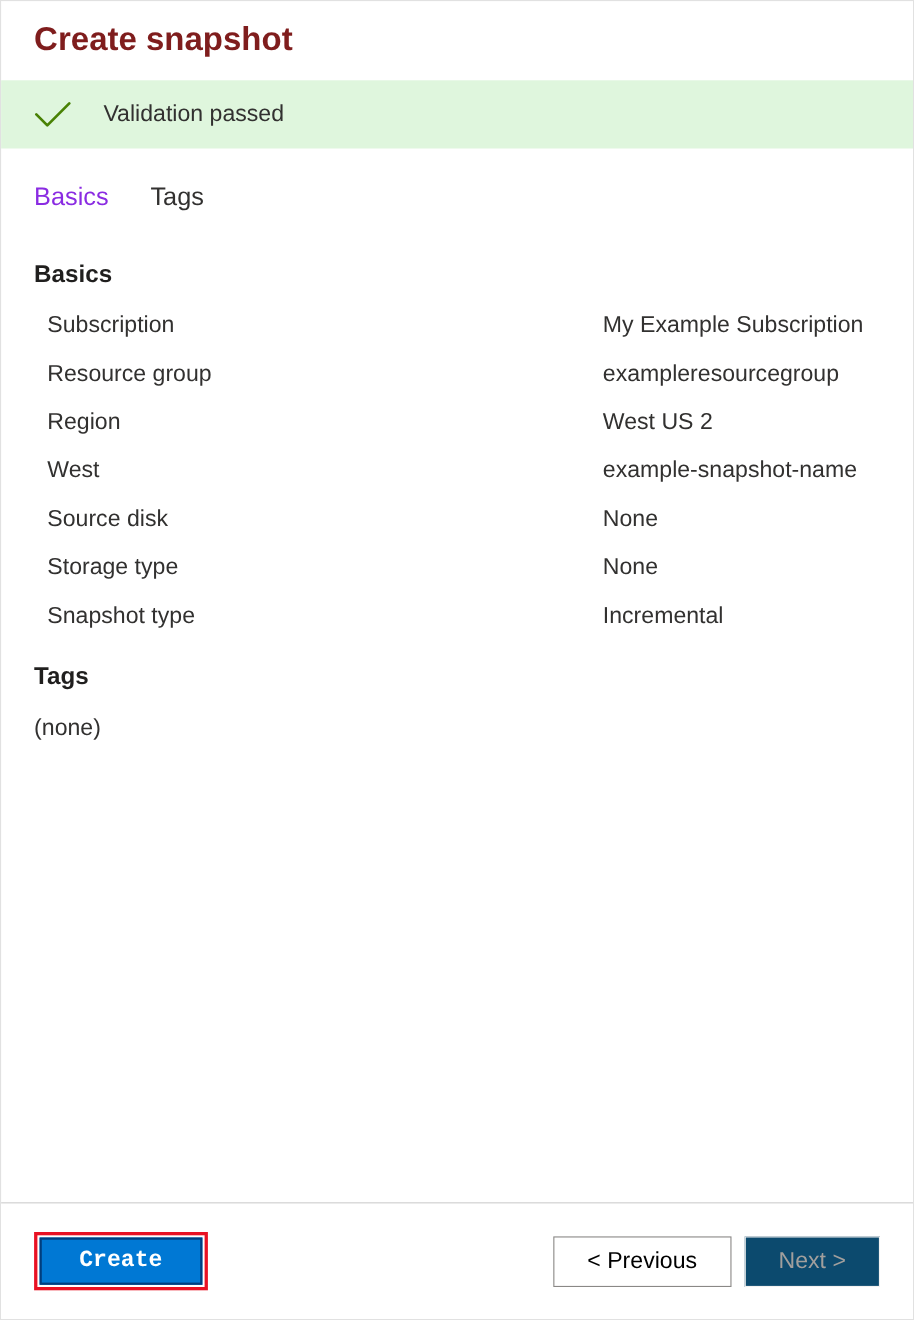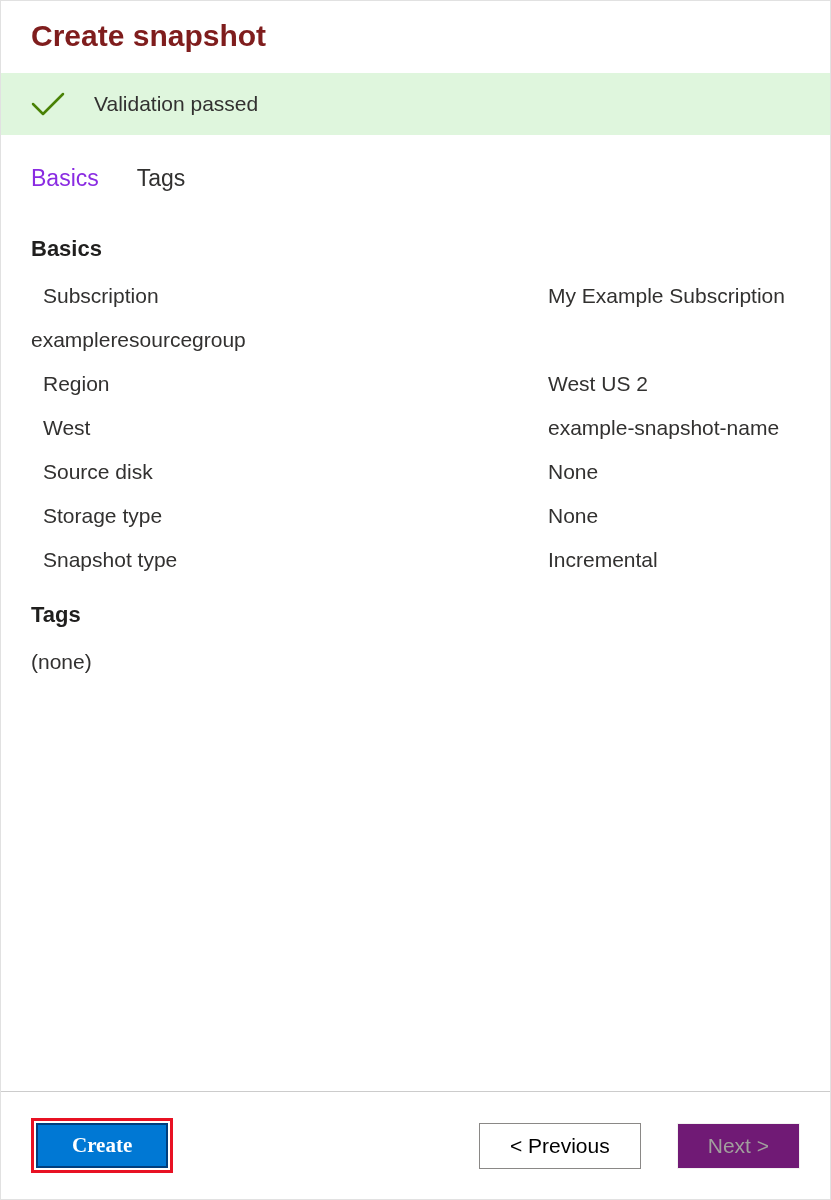--- a/index.html
+++ b/index.html
@@ -99,21 +99,21 @@
       display: flex;
       align-items: center;
       justify-content: space-between;
       background: #fff;
     }
     .footer-left {
       display: flex;
     }
     .footer-right {
       display: flex;
-      gap: 36px;
+      gap: 12px;
     }
     .btn {
       font-size: 21px;
       padding: 10px 30px;
       border: 1px solid #8a8886;
       background: #fff;
       cursor: pointer;
       font-family: inherit;
     }
     .btn-primary-wrap {
@@ -122,24 +122,24 @@
       display: inline-block;
     }
     .btn-primary {
       background: #0078d4;
       color: #fff;
       font-weight: 600;
       border: 2px solid #003e7e;
       padding: 8px 34px;
       font-size: 21px;
       cursor: pointer;
-      font-family: Liberation Serif, serif;
+      font-family: Liberation Mono, monospace;
     }
     .btn-disabled {
-      background: #701a75;
+      background: #0c4a6e;
       color: #a19f9d;
       border-color: #f3f2f1;
       cursor: not-allowed;
     }
   </style>
 </head>
 <body>
 
 <div class="header">
   <h1>Create snapshot</h1>
@@ -159,20 +159,21 @@
     <div class="tab">Tags</div>
   </div>
 
   <div class="section-heading">Basics</div>
 
   <div class="kv-row">
     <div class="kv-label">Subscription</div>
     <div class="kv-value">My Example Subscription</div>
   </div>
   <div class="kv-row">
+    <div class="kv-label">Resource group</div>
     <div class="kv-value">exampleresourcegroup</div>
   </div>
   <div class="kv-row">
     <div class="kv-label">Region</div>
     <div class="kv-value">West US 2</div>
   </div>
   <div class="kv-row">
     <div class="kv-label">West</div>
     <div class="kv-value">example-snapshot-name</div>
   </div>

